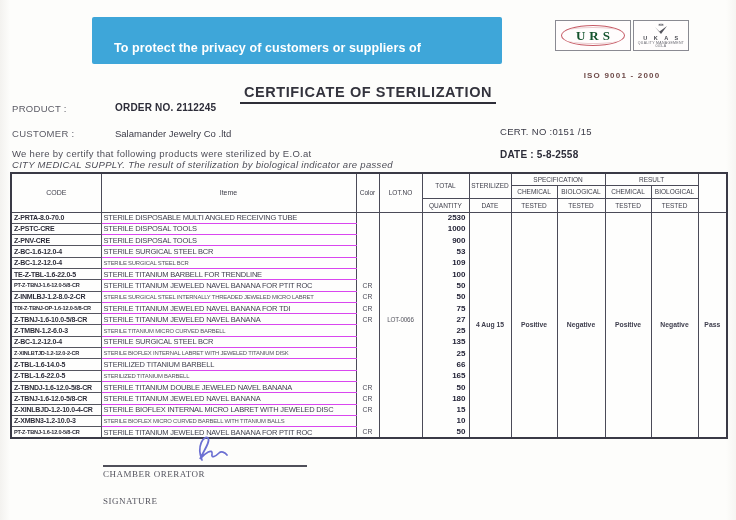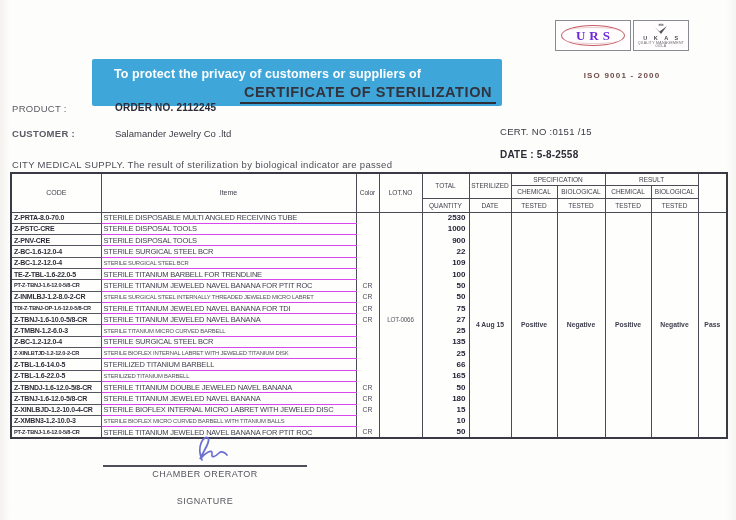--- a/index.html
+++ b/index.html
@@ -7,37 +7,36 @@
   body { font-family:"Liberation Sans", sans-serif; background:#ffffff; overflow:hidden; }
   .page {
     position:relative; width:736px; height:520px;
     background:linear-gradient(90deg,#f3f2ef 0px,#fdfdfb 10px,#fdfdfb 726px,#f6f5f2 736px);
     color:#3c3c46;
   }
   
   .banner {
     position:absolute; left:92px; top:17px; width:410px; height:47px;
     background:#3ea6d9; border-radius:2px; color:#ffffff;
-    font-size:12.5px; font-weight:bold; line-height:1.55; padding:6px 0 0 22px;
+    font-size:12.5px; font-weight:bold; line-height:1.55; padding:22px 0 0 22px;
     letter-spacing:0.1px;
-    margin-top:42px;
   }
   
   .logos { position:absolute; left:551px; top:20px; width:142px; text-align:center; }
   .logo-row { display:flex; gap:2px; align-items:stretch; justify-content:center; }
   .urs-box { width:76px; height:31px; border:1px solid #8a8a92; background:#fffdfd;
     display:flex; align-items:center; justify-content:center; }
   .urs-oval { width:64px; height:21px; border:1px solid #c65b66; border-radius:50%;
     display:flex; align-items:center; justify-content:center; position:relative; }
   .urs-oval::before, .urs-oval::after { content:""; position:absolute; left:7px; right:7px; height:6px;
     border:1px solid #d9a4aa; border-left:none; border-right:none; opacity:.55; }
   .urs-oval::before { top:1px; border-bottom:none; border-radius:50% 50% 0 0; }
   .urs-oval::after  { bottom:1px; border-top:none; border-radius:0 0 50% 50%; }
   .urs-text { font-family:"Liberation Serif", serif; font-size:13px; font-weight:bold;
-    color:#6d28d9; letter-spacing:4px; padding-left:4px; }
+    color:#14532d; letter-spacing:4px; padding-left:4px; }
   .ukas-box { width:56px; height:31px; border:1px solid #8a8a92; background:#fffdfd;
     display:flex; flex-direction:column; align-items:center; justify-content:center; line-height:1; }
   .ukas-letters { font-size:5.5px; letter-spacing:2.5px; color:#4a4a52; font-weight:bold; margin-top:1px; padding-left:2px;}
   .ukas-tiny { font-size:3.5px; color:#6a6a72; letter-spacing:.3px; }
   .iso-caption { margin-top:20px; font-size:8px; font-weight:bold; color:#6e4a48; letter-spacing:1.2px; }
   
   .title-wrap { position:absolute; left:0; top:83px; width:100%; text-align:center; }
   .doc-title { display:inline-block; font-size:14.5px; font-weight:bold; color:#33333d;
     letter-spacing:0.6px; border-bottom:2px solid #2e2e38; padding:0 4px 2px 4px; }
   
@@ -58,21 +57,21 @@
   .cert-table tbody td.code { border-bottom:1px solid #55555f; font-weight:bold; font-size:7px;
     color:#2e2e3a; letter-spacing:-0.2px; }
   .cert-table tbody td.item { border-bottom:1px solid #d946ef; color:#3f3f4e; letter-spacing:-0.2px; }
   .cert-table tbody td.code.small { font-size:5.6px; }
   .cert-table tbody td.item.small { font-size:5.9px; color:#55555f; }
   .cert-table tbody td.color { text-align:center; font-size:6.8px; color:#4a4a58; }
   .cert-table tbody td.lot { text-align:center; font-size:6.3px; color:#55555f; letter-spacing:-0.2px; }
   .cert-table tbody td.qty { text-align:right; font-weight:bold; font-size:8px; color:#1f1f33; padding-right:3px; }
   .cert-table tbody td.merged { text-align:center; font-size:6.8px; color:#3d3d4c; font-weight:bold; }
   
-  .sig-block { position:absolute; text-align:center; }
+  .sig-block { position:absolute; text-align:left;font-family:Liberation Serif, serif; }
   .sig-left { left:103px; top:432px; width:204px; }
   .sig-right { left:497px; top:430px; width:138px; }
   .sig-svg { display:block; margin:0 auto; }
   .sig-line { border-top:2px solid #4f4f59; margin-top:1px; }
   .sig-label { font-size:9px; color:#55555f; letter-spacing:0.5px; margin-top:2px; }
 </style>
 </head>
 <body>
 
 <div class="page">
@@ -101,27 +100,28 @@
     <div class="iso-caption">ISO 9001 - 2000</div>
   </div>
 
   <div class="title-wrap">
     <span class="doc-title">CERTIFICATE OF STERILIZATION</span>
   </div>
 
   <span class="lbl" style="left:12px; top:103px;">PRODUCT :</span>
   <span class="val bold" style="left:115px; top:102px;">ORDER NO. 2112245</span>
 
-  <span class="lbl" style="left:12px; top:128px;font-weight:bold;">CUSTOMER :</span>
+  <span class="lbl" style="left:12px; top:128px;">CUSTOMER :</span>
   <span class="val" style="left:115px; top:128px;">Salamander Jewelry Co .ltd</span>
 
   <span class="val" style="left:500px; top:126px; letter-spacing:0.3px;">CERT. NO :0151 /15</span>
   <span class="val bold" style="left:500px; top:149px;">DATE : 5-8-2558</span>
 
-  <span class="lbl" style="left:12px; top:159px; color:#4e4e58;">CITY MEDICAL SUPPLY. The result of sterilization by biological indicator are passed</span>
+  <span class="lbl" style="left:12px; top:148px; color:#4e4e58;">We here by certify that following products were sterilized by E.O.at</span>
+  <span class="lbl" style="left:12px; top:159px; color:#4e4e58;font-style:italic;">CITY MEDICAL SUPPLY. The result of sterilization by biological indicator are passed</span>
 
   <table class="cert-table">
     <colgroup>
       <col style="width:90px">
         <col style="width:255px">
         <col style="width:23px">
         <col style="width:43px">
       <col style="width:47px">
         <col style="width:42px">
         <col style="width:46px">
@@ -183,21 +183,21 @@
           <td class="item">STERILE DISPOSAL TOOLS</td>
           <td class="color"></td>
           <td class="lot"></td>
           <td class="qty">900</td>
         </tr>
         <tr>
           <td class="code">Z-BC-1.6-12.0-4</td>
           <td class="item">STERILE SURGICAL STEEL BCR</td>
           <td class="color"></td>
           <td class="lot"></td>
-          <td class="qty">22</td>
+          <td class="qty">53</td>
         </tr>
         <tr>
           <td class="code">Z-BC-1.2-12.0-4</td>
           <td class="item small">STERILE SURGICAL STEEL BCR</td>
           <td class="color"></td>
           <td class="lot"></td>
           <td class="qty">109</td>
         </tr>
         <tr>
           <td class="code">TE-Z-TBL-1.6-22.0-5</td>

